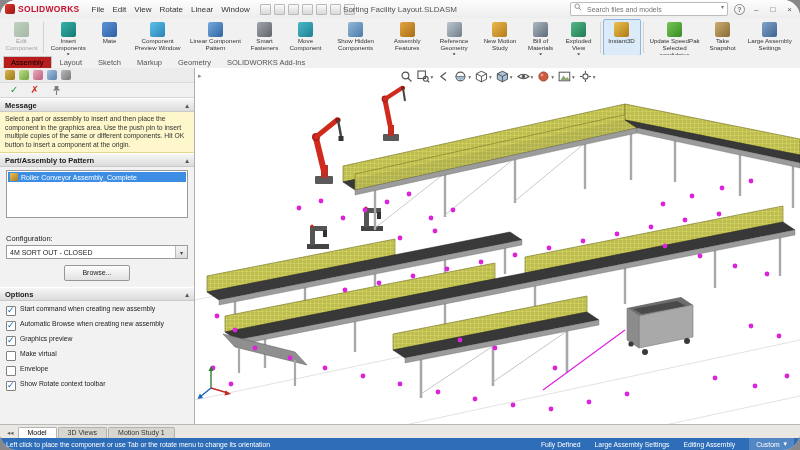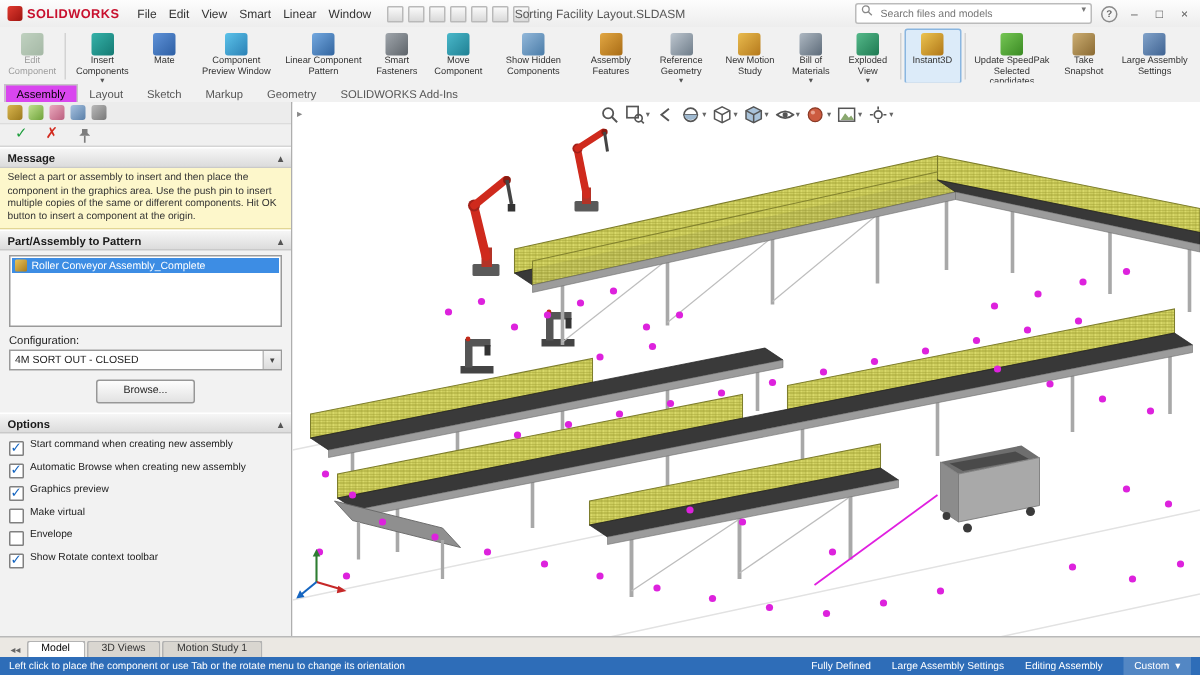--- a/index.html
+++ b/index.html
@@ -1,17 +1,17 @@
 <!DOCTYPE html>
 <html><head>
 <meta charset="utf-8">
 <style>
   html,body{margin:0;padding:0;background:#888;}
   .app{position:relative;width:800px;height:450px;background:#fff;overflow:hidden;
-       font-family:"Liberation Sans","DejaVu Sans",sans-serif;-webkit-font-smoothing:antialiased;}
+       font-family:"Liberation Sans","DejaVu Sans",sans-serif;border-radius:17px;-webkit-font-smoothing:antialiased;}
   .disabled{opacity:.45;}
   
   .titlebar{position:absolute;top:0;left:0;right:0;height:18px;background:linear-gradient(#fdfdfd,#ededed);
             border-bottom:1px solid #d2d2d2;display:flex;align-items:center;padding:0 5px;font-size:8px;color:#333;}
   .brandmark{width:10px;height:10px;background:linear-gradient(135deg,#e03a2f,#9e1410);border-radius:2px;margin-right:3px;flex:none;}
   .brand{color:#c8102e;font-weight:bold;font-size:8.5px;letter-spacing:.3px;margin-right:8px;}
   .menu{padding:0 4px;color:#333;}
   .qicons{display:flex;gap:3px;margin-left:6px;}
   .qicon{width:9px;height:9px;border:1px solid #b9b9b9;border-radius:1px;background:linear-gradient(#fafafa,#d9d9d9);}
   .wtitle{position:absolute;left:50%;transform:translateX(-50%);color:#555;font-size:8px;white-space:nowrap;}
@@ -25,21 +25,21 @@
   .rbtn{display:flex;flex-direction:column;align-items:center;padding:1px 2px;min-width:32px;max-width:52px;border:1px solid transparent;border-radius:2px;}
   .rbtn.active{background:#dcebf9;border-color:#8ab6e0;}
   .ric{width:15px;height:15px;margin:1px 0;border-radius:2px;background:linear-gradient(135deg,var(--c1,#9ab),var(--c2,#567));flex:none;}
   .rlabel{font-size:6.2px;line-height:6.8px;text-align:center;color:#333;}
   .rarrow{font-size:5.5px;color:#555;line-height:5px;}
   .rsep{width:1px;background:#d3d3d3;margin:3px 2px;flex:none;}
   
   .cmdtabs{position:absolute;top:55px;left:0;right:0;height:13px;background:#f1f1f1;border-bottom:1px solid #c6c6c6;
            display:flex;align-items:flex-end;padding-left:3px;font-size:7.5px;}
   .ctab{padding:1px 7px 1px;color:#555;border:1px solid transparent;border-bottom:none;}
-  .ctab.active{background:#d946ef;border-color:#c6c6c6;color:#000;text-align:right;}
+  .ctab.active{background:#b91c1c;border-color:#c6c6c6;color:#000;text-align:right;}
   
   .panel{position:absolute;top:68px;left:0;width:194px;bottom:25px;background:#f2f2f2;border-right:1px solid #aeaeae;
          font-size:7.5px;color:#222;overflow:hidden;}
   .pm-tabs{height:14px;display:flex;align-items:center;gap:4px;padding:0 5px;background:#ececec;border-bottom:1px solid #dcdcdc;}
   .pmchip{width:10px;height:10px;border-radius:2px;}
   .pm-title{height:15px;display:flex;align-items:center;gap:4px;padding:0 5px;font-weight:bold;font-size:8px;
             background:#e9e9e9;border-bottom:1px solid #dadada;}
   .puzzle{width:10px;height:10px;border-radius:2px;background:linear-gradient(135deg,#58b158,#1f7a1f);}
   .helpcirc{margin-left:auto;width:9px;height:9px;border:1px solid #8a8a8a;border-radius:50%;color:#666;
             font-size:6.5px;display:flex;align-items:center;justify-content:center;font-weight:bold;}
@@ -92,21 +92,21 @@
 <body>
 
 <div class="app">
 
   <div class="titlebar">
     <div class="brandmark"></div>
     <span class="brand">SOLIDWORKS</span>
     <span class="menu">File</span>
     <span class="menu">Edit</span>
     <span class="menu">View</span>
-    <span class="menu">Smart</span>
+    <span class="menu">Rotate</span>
     <span class="menu">Linear</span>
     <span class="menu">Window</span>
     <div class="qicons">
       <div class="qicon"></div>
       <div class="qicon"></div>
       <div class="qicon"></div>
       <div class="qicon"></div>
       <div class="qicon"></div>
       <div class="qicon"></div>
       <div class="qicon"></div>
@@ -242,21 +242,21 @@
       <span>Part/Assembly to Pattern</span>
       <span class="chev">▴</span>
     </div>
     <div class="pbody">
       <div class="listbox">
         <div class="docitem selected">
           <div class="docicon"></div>
           <span>Roller Conveyor Assembly_Complete</span>
         </div>
       </div>
-      <div class="flabel" style="margin-top:4px">Configuration:</div>
+      <div class="flabel" style="margin-top:16px">Configuration:</div>
       <div class="combo">
         <span class="val">4M SORT OUT - CLOSED</span>
         <span class="drop">▾</span>
       </div>
       <div class="browse">Browse...</div>
     </div>
 
 
     <div class="sec">
       <span>Options</span>

